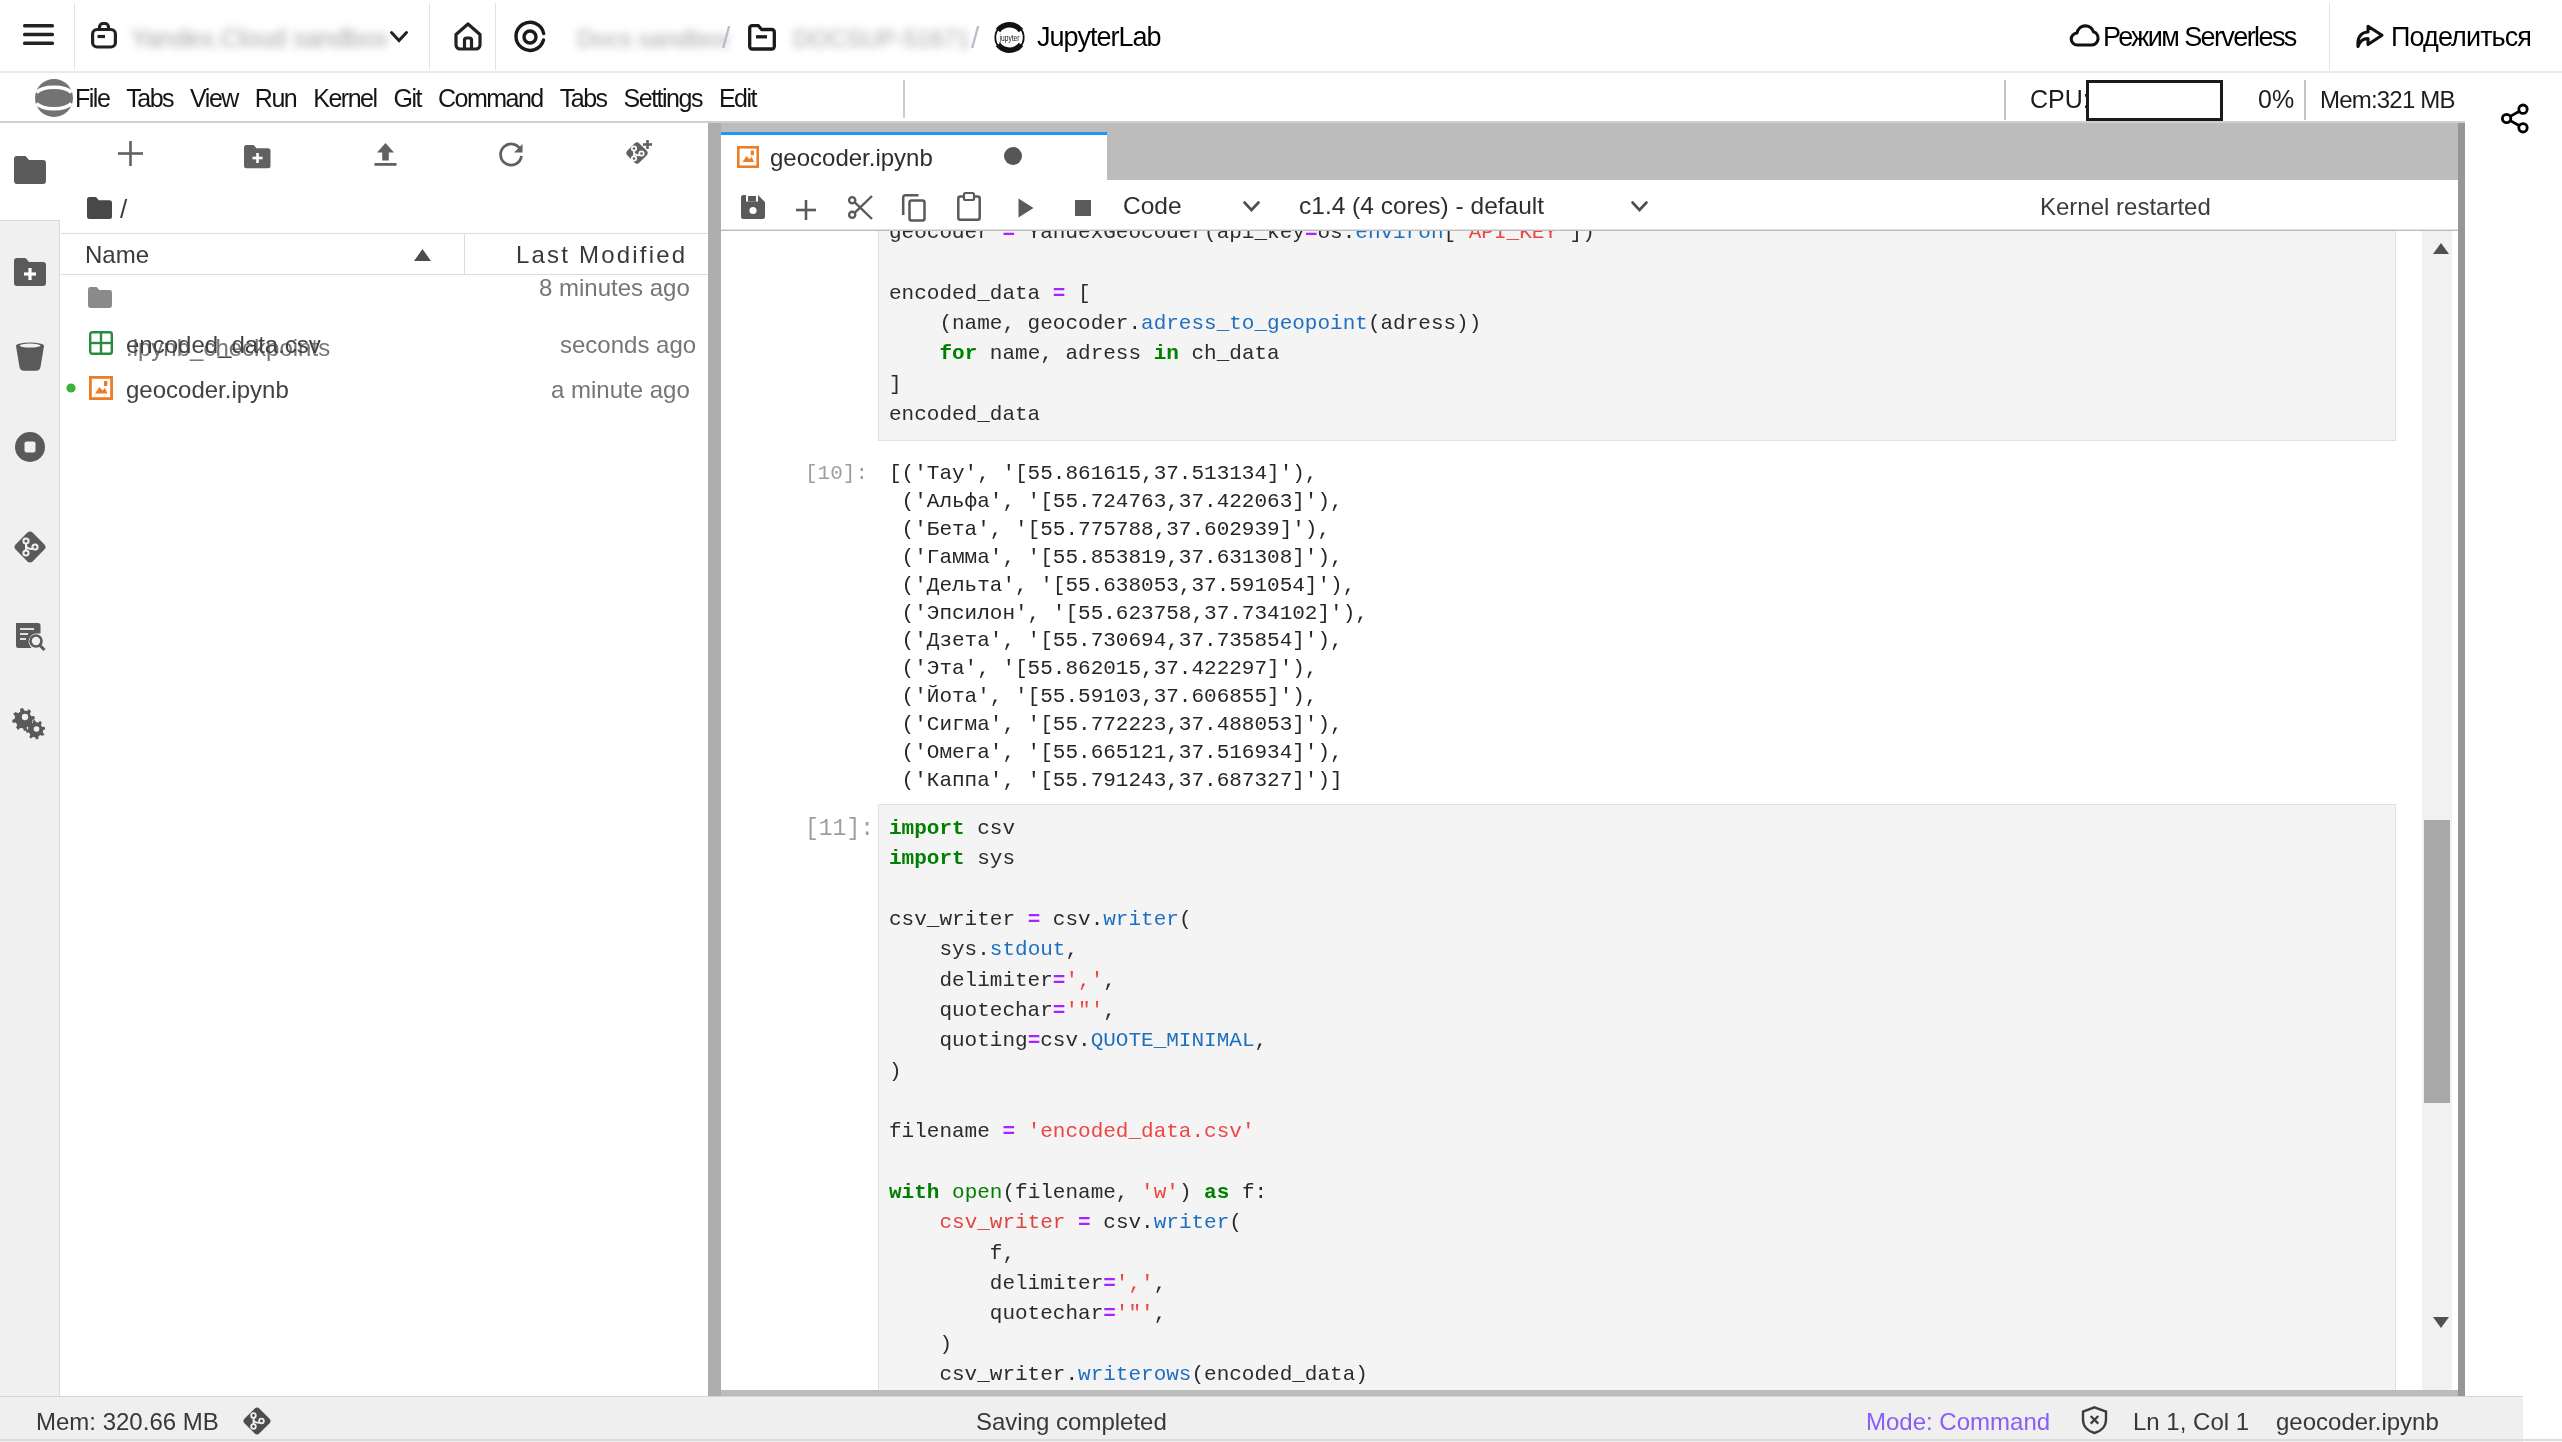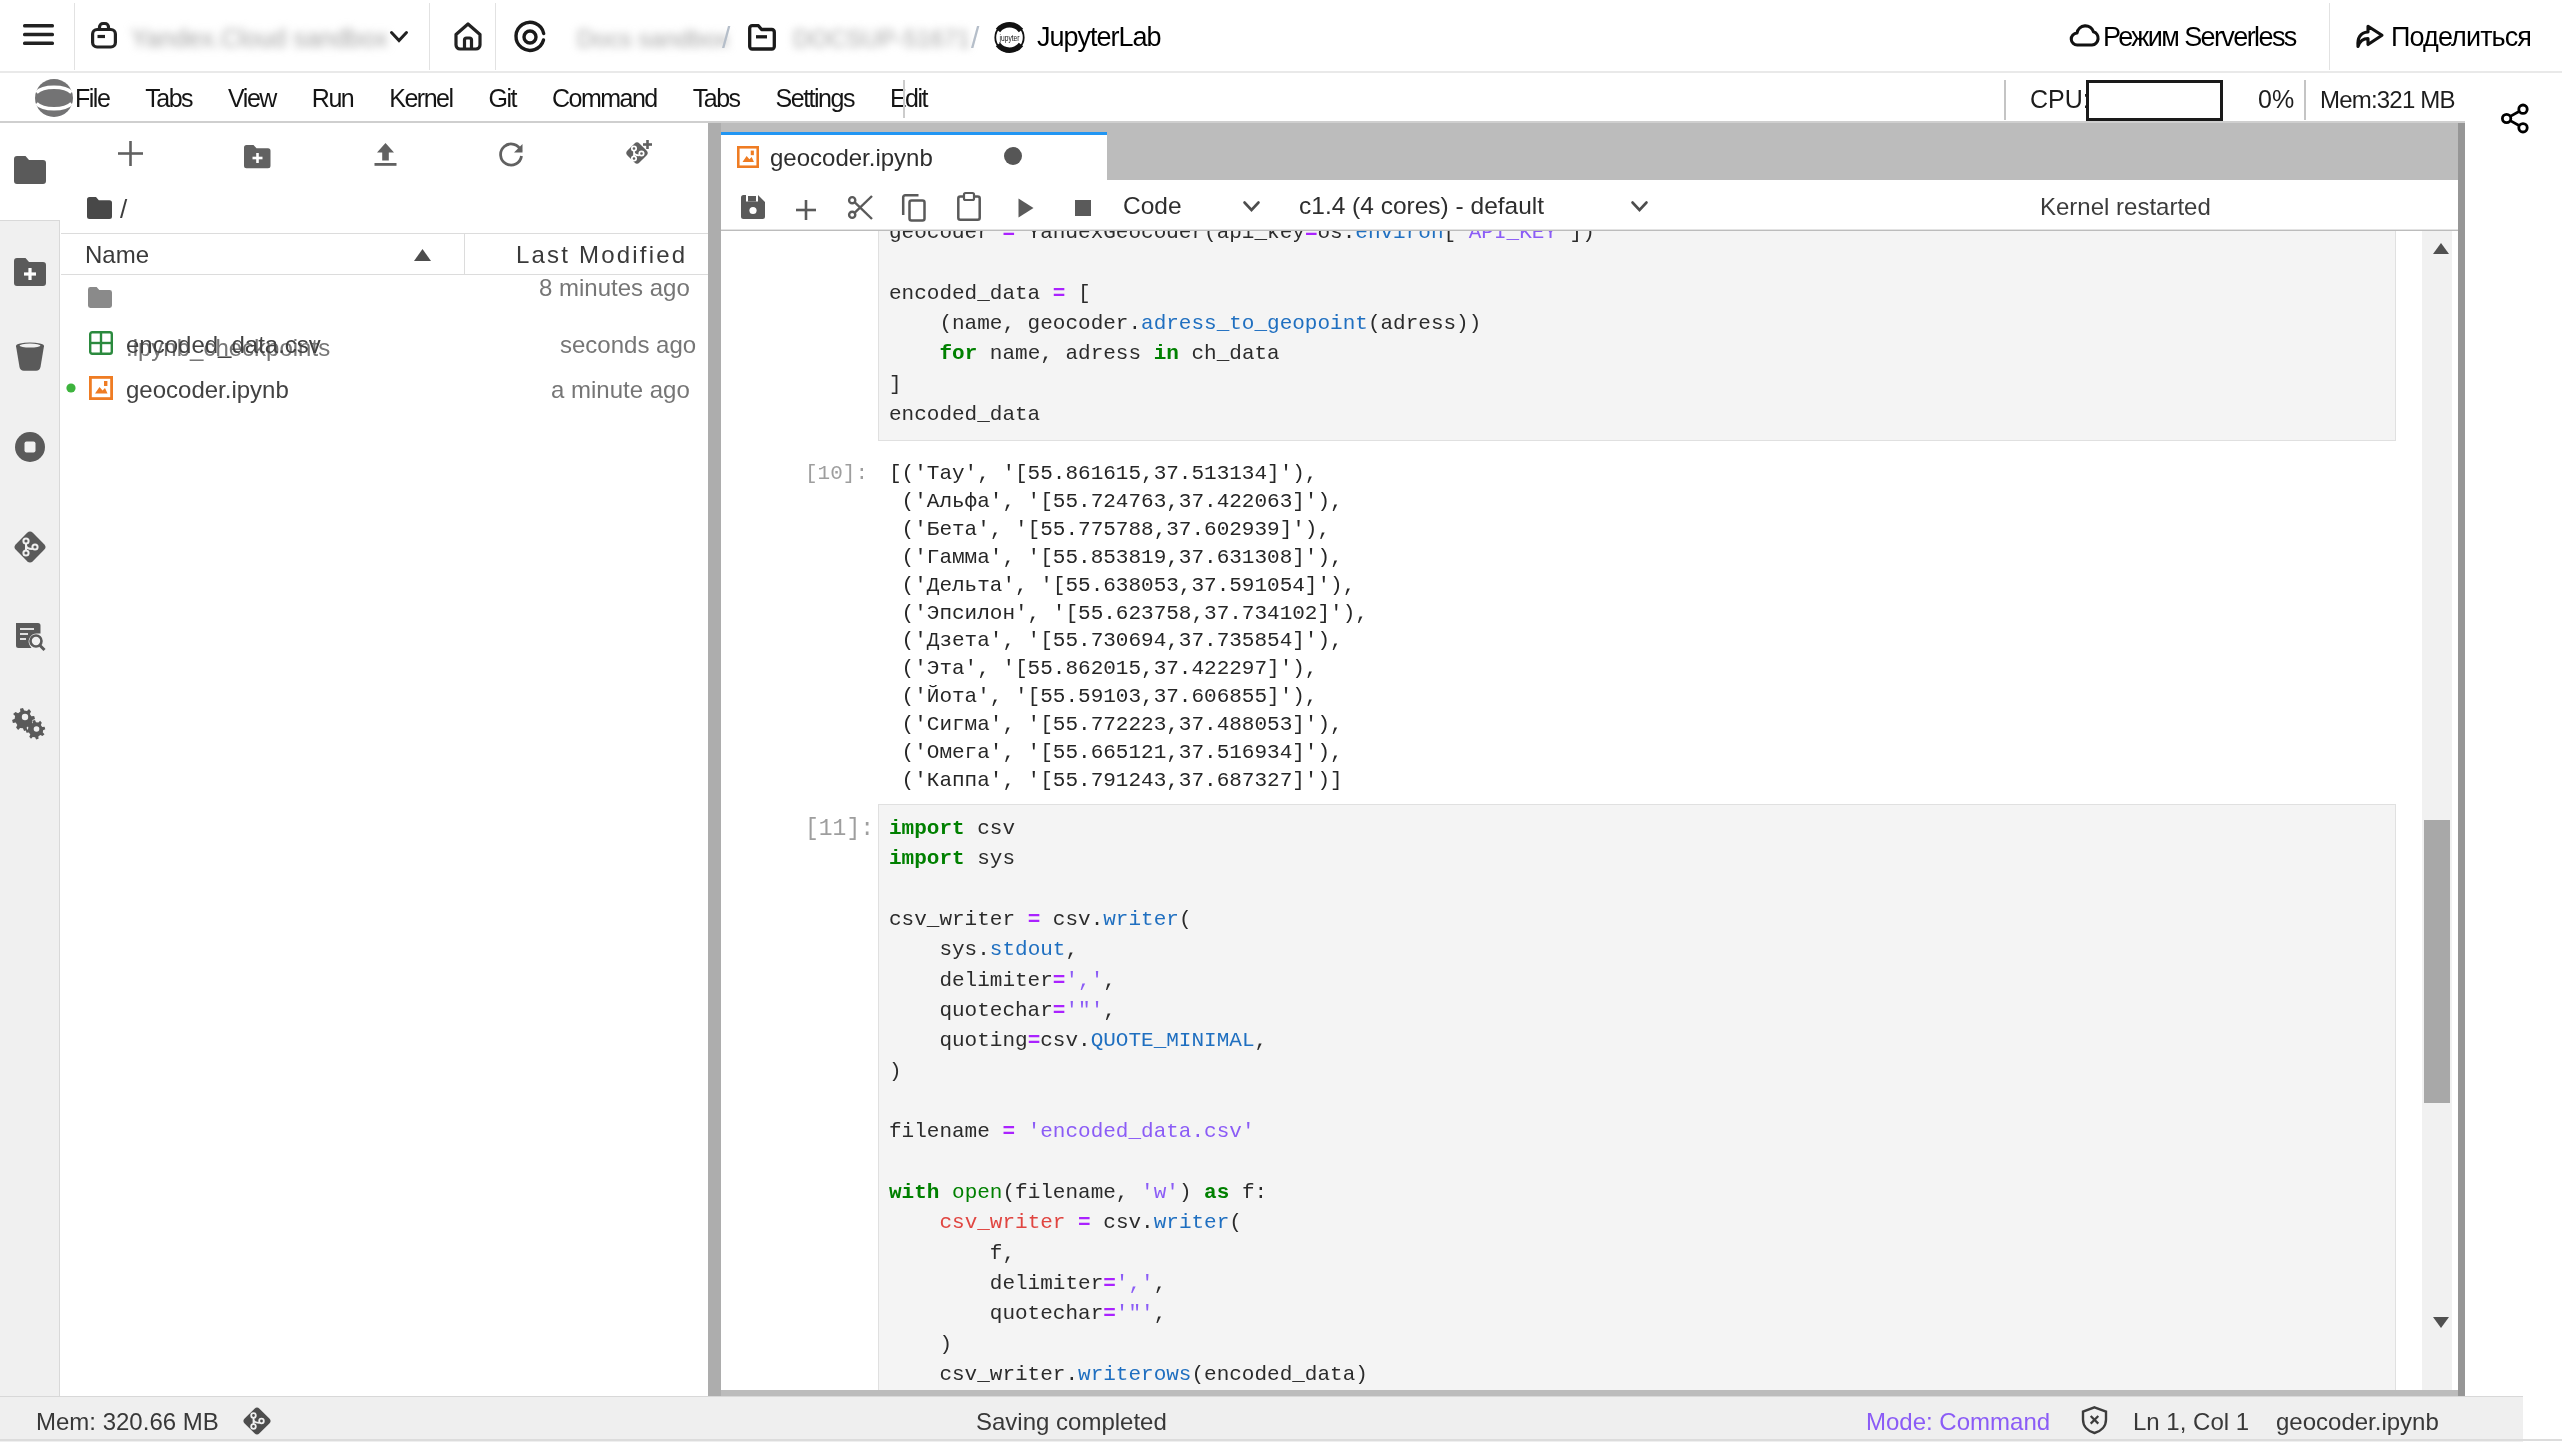--- a/index.html
+++ b/index.html
@@ -6,21 +6,21 @@
   html,body { width:2562px; height:1442px; background:#ffffff; overflow:hidden;
     font-family:"Liberation Sans", sans-serif; }
   .abs { position:absolute; }
   .txt { position:absolute; white-space:nowrap; color:#1d1d1d; }
   .mono { font-family:"Liberation Mono", monospace; }
   .blur { filter:blur(4px); color:#a3a3a3; }
   svg { position:absolute; overflow:visible; }
   .kw { color:#008000; font-weight:bold; }
   .bi { color:#008000; }
   .op { color:#aa22ff; font-weight:bold; }
-  .st { color:#8b5cf6; }
+  .st { color:#ef4444; }
   .pr { color:#1f6fc0; }
   .vr { color:#e04540; }
 </style>
 </head>
 <body>
 
 <div class="abs" style="left:0;top:0;width:2562px;height:73px;background:#fff;border-bottom:2px solid #e9e9e9;"></div>
 <svg style="left:23px;top:24px" width="31" height="22" viewBox="0 0 31 22">
   <g fill="#222">
       <rect x="0" y="0" width="31" height="3.6" rx="1.5"></rect>
@@ -81,21 +81,21 @@
 </svg>
 <div class="txt" style="left:2391px;top:22px;font-size:27px;letter-spacing:-0.9px;color:#000;">Поделиться</div>
 
 <div class="abs" style="left:0;top:73px;width:2562px;height:50px;background:#fff;border-bottom:2px solid #cfcfcf;"></div>
 <svg style="left:35px;top:79px" width="38" height="38" viewBox="0 0 38 38">
   <circle cx="19" cy="19" r="19" fill="#737374"></circle>
   <path d="M1.5 13.5 C 8 6.5, 30 6.5, 36.5 13.5" fill="none" stroke="#fff" stroke-width="3.4"></path>
   <path d="M1.5 24.5 C 8 31.5, 30 31.5, 36.5 24.5" fill="none" stroke="#fff" stroke-width="3.4"></path>
 </svg>
 <div class="abs" style="left:0;top:73px;width:2562px;height:50px;">
-  <div style="position:absolute;left:75px;top:11px;font-size:25px;letter-spacing:-1.5px;color:#151515;display:flex;gap:36px;">
+  <div style="position:absolute;left:75px;top:11px;font-size:25px;letter-spacing:-1.5px;color:#151515;display:flex;gap:17px;">
     <span>File</span>
       <span>Tabs</span>
       <span>View</span>
       <span>Run</span>
       <span>Kernel</span>
       <span>Git</span>
       <span>Command</span>
       <span>Tabs</span>
       <span>Settings</span>
       <span>Edit</span>

